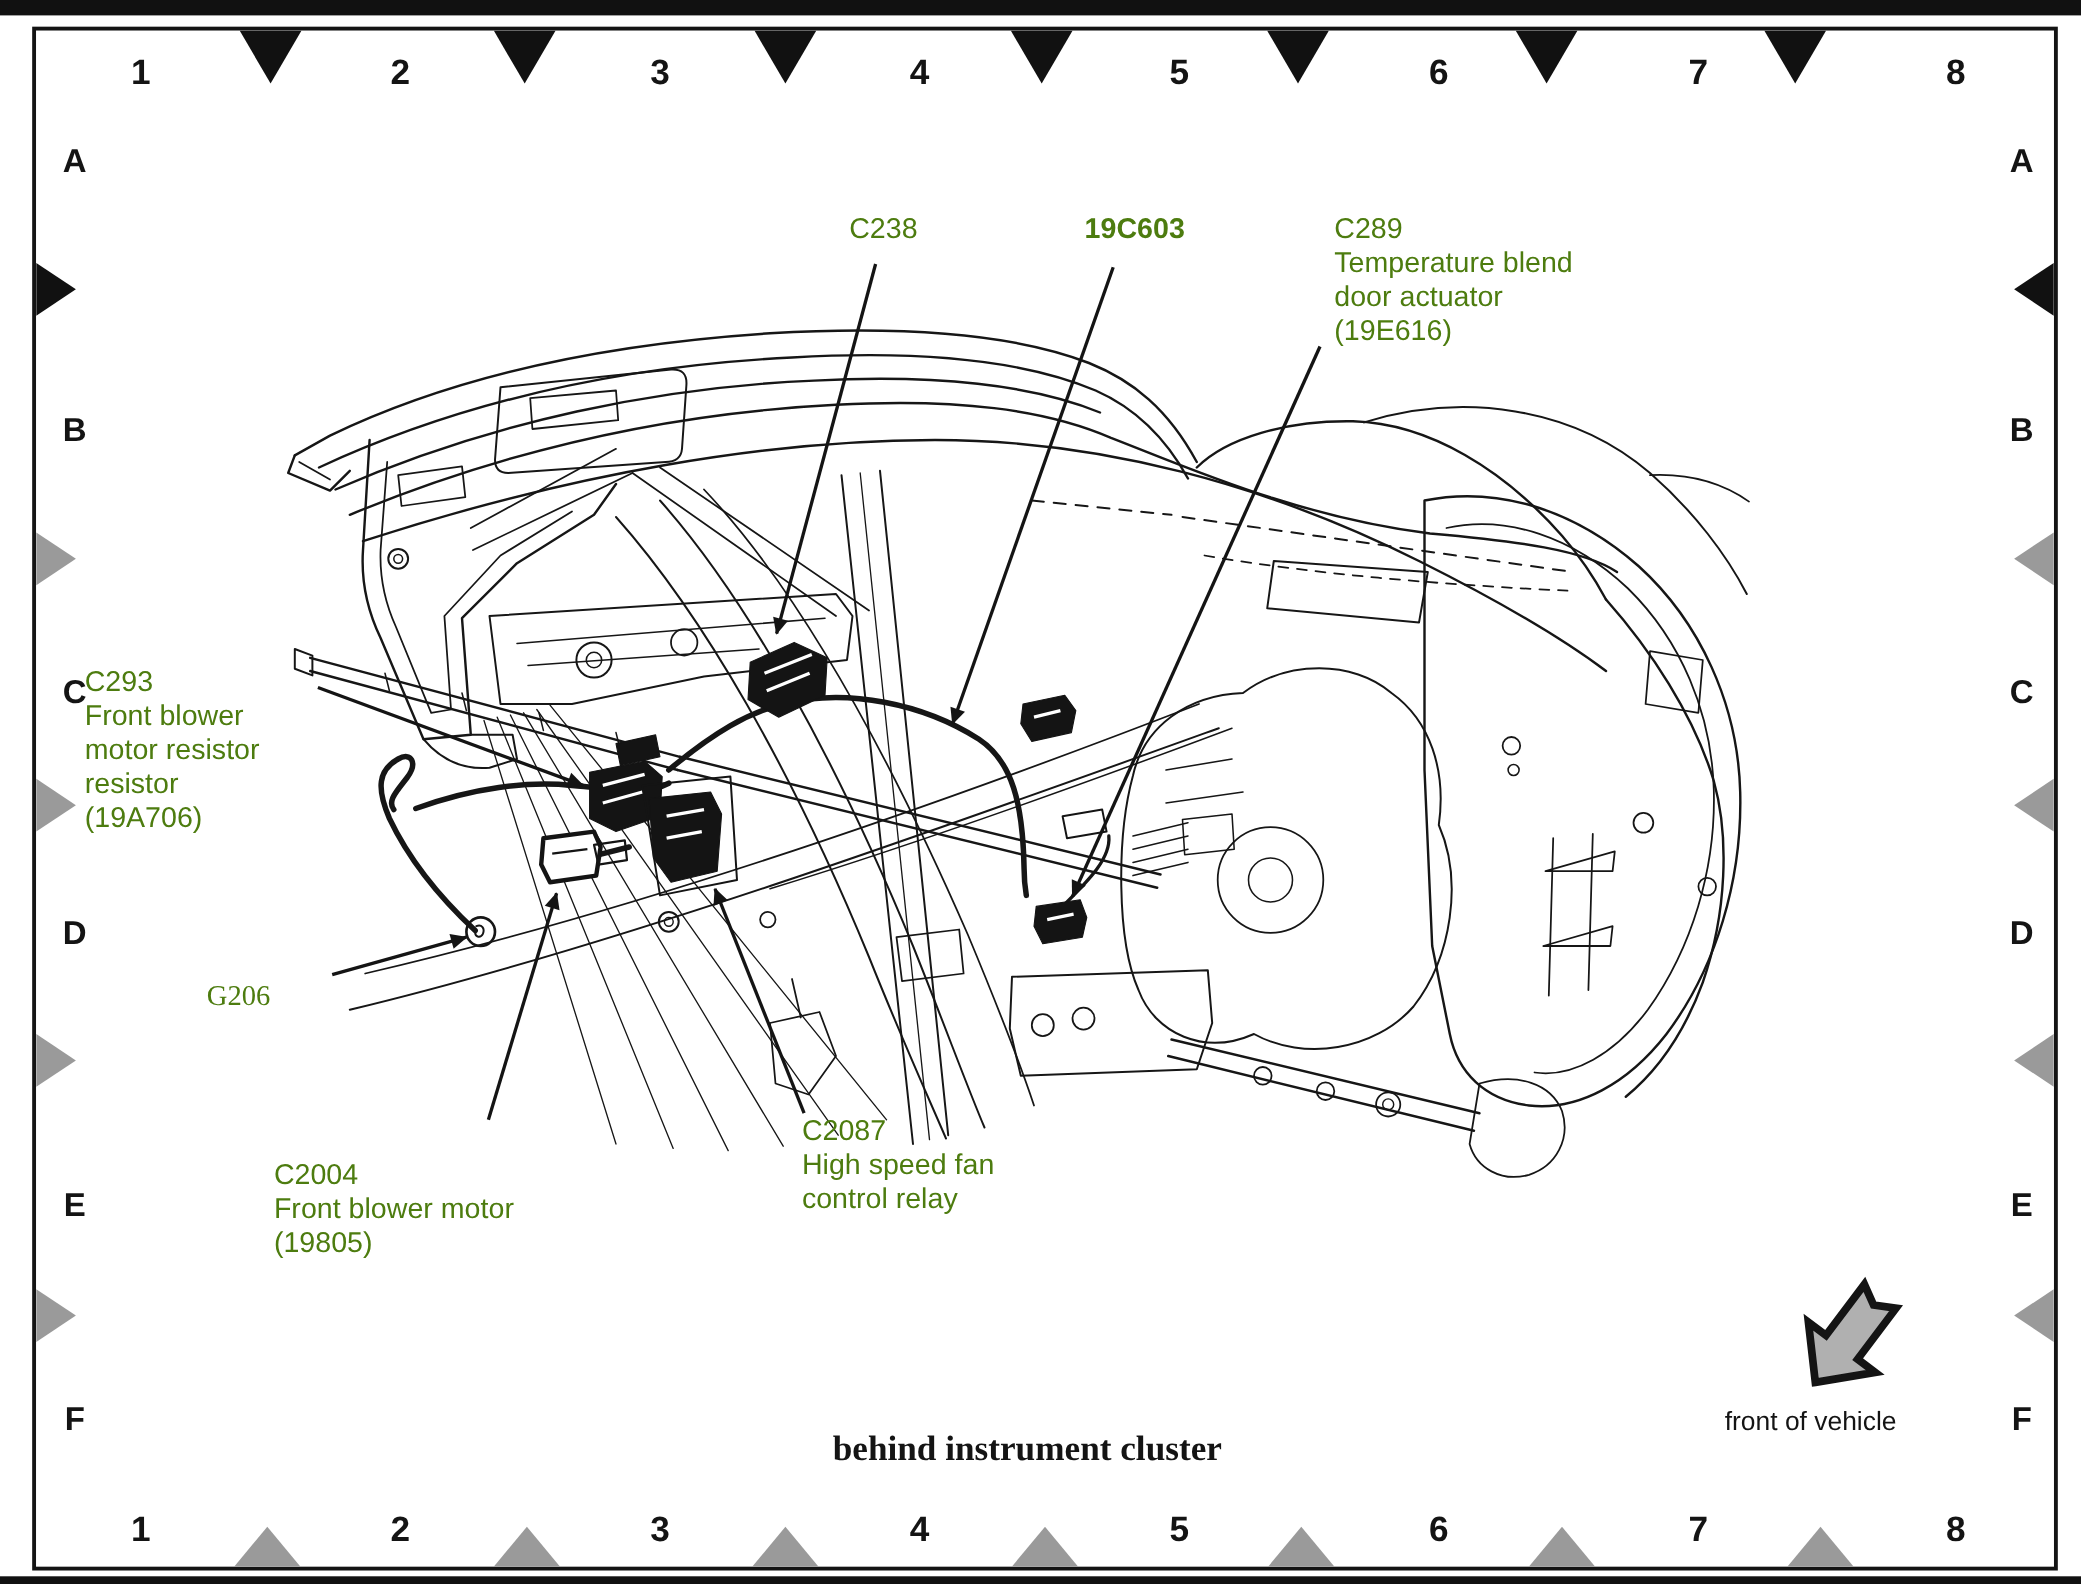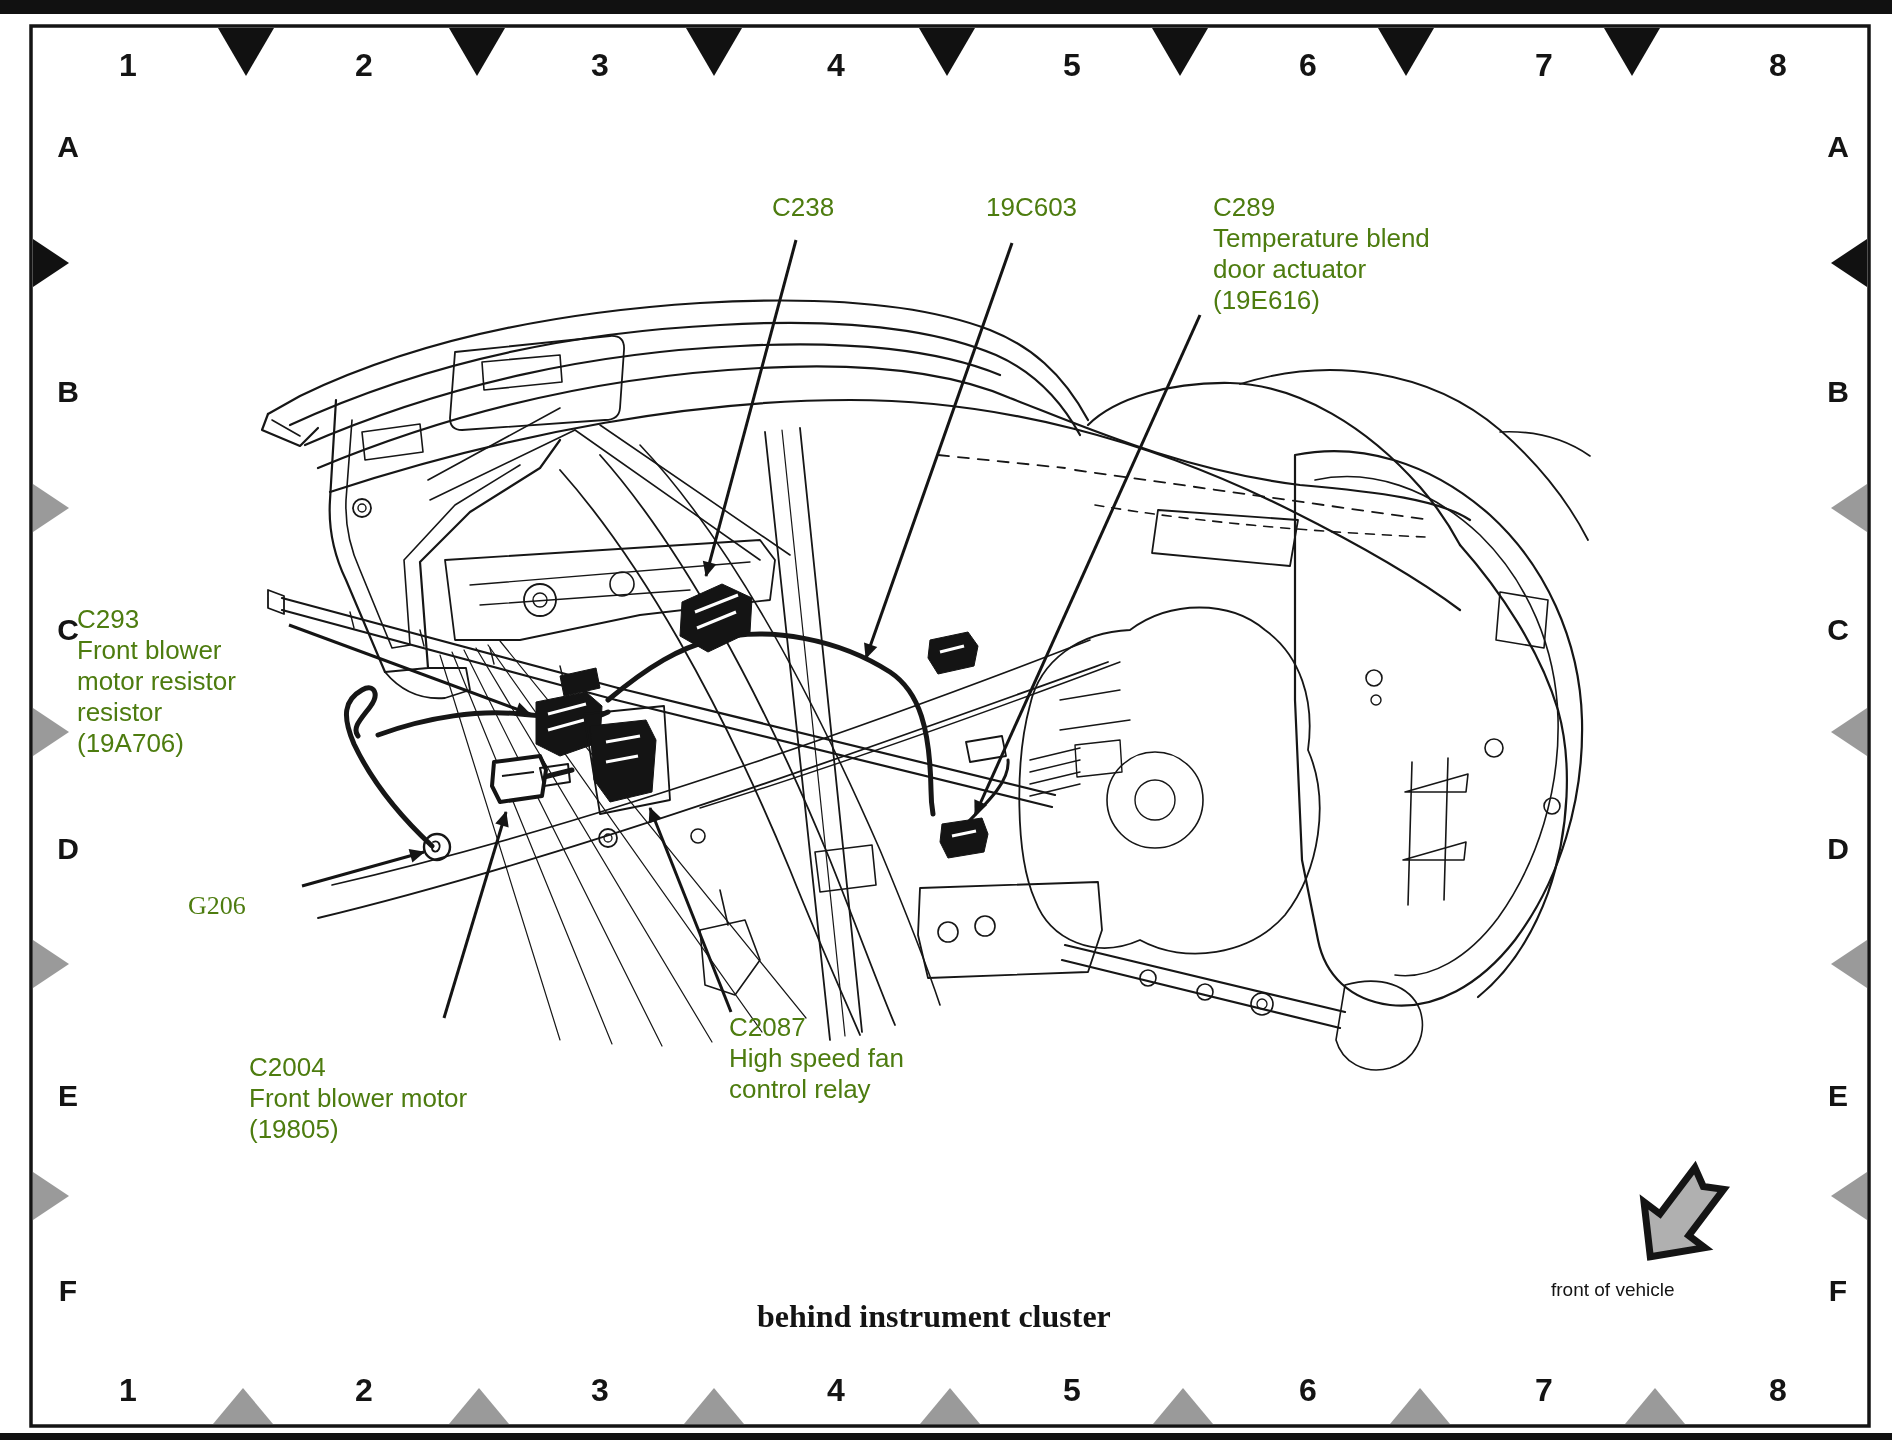--- a/index.html
+++ b/index.html
@@ -4,21 +4,21 @@
 <style>
   html,body{margin:0;padding:0;background:#ffffff;}
   body{width:1892px;height:1440px;position:relative;overflow:hidden;
        font-family:"Liberation Sans",sans-serif;color:#141414;}
   svg{position:absolute;left:0;top:0;}
   .lbl{position:absolute;font-size:26px;line-height:31px;color:#4d7c0f;white-space:nowrap;}
   .lbl.right{text-align:left;margin-top:40px;}
   .gnum{position:absolute;width:60px;text-align:center;font-size:32px;font-weight:700;line-height:36px;}
   .gletter{position:absolute;width:40px;text-align:center;font-size:30px;font-weight:700;line-height:38px;}
   .footer-caption{position:absolute;font-size:32px;font-weight:700;text-align:left;font-family:Liberation Serif, serif;}
-  .orient-caption{position:absolute;font-size:19px;}
+  .orient-caption{position:absolute;font-size:24px;text-align:center;}
 </style>
 </head>
 <body>
 
 <svg width="1892" height="1440" viewBox="0 0 1892 1440">
   <defs>
     <marker id="ah" markerUnits="userSpaceOnUse" markerWidth="22" markerHeight="18" refX="15" refY="8" orient="auto">
       <path d="M1,1 L16,8 L1,15 Z" fill="#141414"></path>
     </marker>
   </defs>
@@ -231,21 +231,21 @@
   <div class="gletter" style="left:1818px;top:128px;">A</div>
   <div class="gletter" style="left:1818px;top:373px;">B</div>
   <div class="gletter" style="left:1818px;top:611px;">C</div>
   <div class="gletter" style="left:1818px;top:830px;">D</div>
   <div class="gletter" style="left:1818px;top:1077px;">E</div>
   <div class="gletter" style="left:1818px;top:1272px;">F</div>
 </div>
 
 <div class="lbl" style="left:772px;top:192px;">C238</div>
 
-<div class="lbl" style="left:986px;top:192px;">19C603</div>
+<div class="lbl" style="left:986px;top:192px;font-weight:bold;">19C603</div>
 
 <div class="lbl" style="left:1213px;top:192px;">
   <div>C289</div>
   <div>Temperature blend</div>
   <div>door actuator</div>
   <div>(19E616)</div>
 </div>
 
 <div class="lbl right" style="left:77px;top:564px;width:200px;">
   <div>C293</div>

